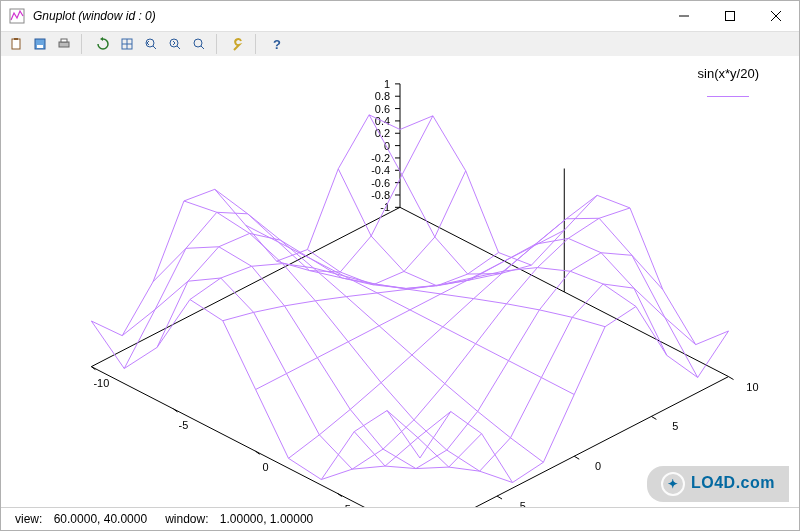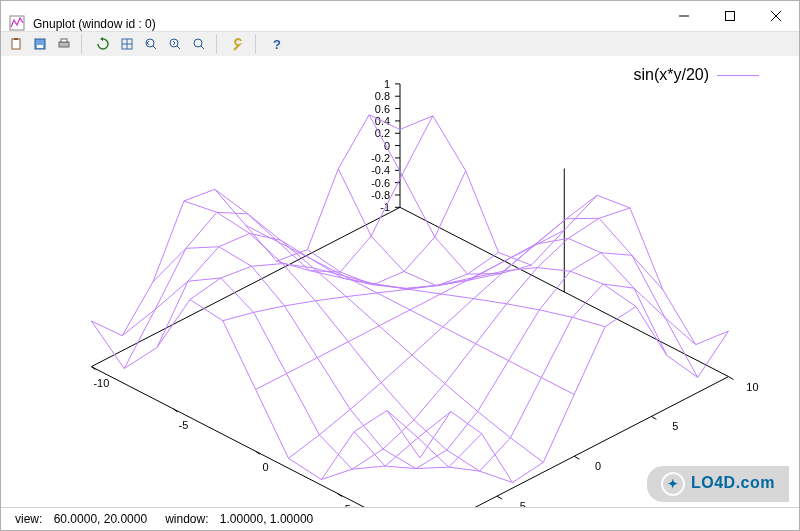--- a/index.html
+++ b/index.html
@@ -1,31 +1,31 @@
 <!DOCTYPE html>
 <html><head>
 <meta charset="utf-8">
 <style>
   html, body { margin:0; padding:0; font-family:"Segoe UI", Tahoma, sans-serif; font-size:12px; color:#000; background:#fff; }
   .window { width:800px; height:531px; position:relative; background:#fff; box-sizing:border-box; border:1px solid #b0b0b0; }
   
-  .titlebar { height:30px; display:flex; align-items:flex-end; background:#fff; border-bottom:1px solid #e0e0e0; }
+  .titlebar { height:30px; display:flex; align-items:center; background:#fff; border-bottom:1px solid #e0e0e0;font-style:italic; }
   .titlebar .icon { width:16px; height:16px; margin:0 8px; }
   .titlebar .title { flex:1; font-size:12px; }
   .titlebar .winbtns { display:flex; height:100%; }
   .titlebar .winbtn { width:46px; display:flex; align-items:center; justify-content:center; }
   .titlebar .winbtn svg { pointer-events:none; }
   
   .toolbar { height:24px; background:#f0f0f0; border-bottom:1px solid #d0d0d0; display:flex; align-items:center; padding:0 4px; gap:2px; }
   .toolbar .tbtn { width:20px; height:20px; display:flex; align-items:center; justify-content:center; border:1px solid transparent; }
   .toolbar .sep { width:6px; height:20px; border-left:1px solid #cfcfcf; margin:0 2px 0 4px; }
   
   .plotarea { position:absolute; left:0; right:0; top:55px; bottom:22px; background:#fff; }
   .plotarea svg { width:100%; height:100%; display:block; }
-  .legend { position:absolute; right:40px; top:10px; display:flex; align-items:center; gap:8px; font-size:16px; }
+  .legend { position:absolute; right:40px; top:10px; display:flex; align-items:center; gap:15px; font-size:13px;flex-direction:column; }
   .legend .swatch { width:42px; height:0; border-top:1px solid #c080ff; }
   
   .statusbar { position:absolute; left:0; right:0; bottom:0; height:22px; background:#fff; border-top:1px solid #d0d0d0; display:flex; align-items:center; padding:0 14px; font-size:12px; gap:4px; }
   
   .watermark { position:absolute; right:10px; bottom:28px; font-size:16px; font-weight:600; letter-spacing:.5px; color:#0369a1;
     background:rgba(140,140,140,.35); padding:6px 14px; border-radius:16px 0 0 16px; font-family:Arial,sans-serif; pointer-events:none; }
   .watermark-circle { display:inline-flex; width:20px; height:20px; border:2px solid rgba(255,255,255,.9); border-radius:50%; align-items:center; justify-content:center; margin-right:6px; font-size:12px; }
   .axis-label { font-size:11px; fill:#000; font-family:Arial,sans-serif; }
 </style>
 </head>
@@ -202,20 +202,20 @@
       </svg>
   </div>
 
   <div class="watermark">
     <span class="watermark-circle">✦</span><span>LO4D.com</span>
   </div>
 
   <div class="statusbar">
     <span>view:</span>
     <span>&nbsp;</span>
-    <span>60.0000, 20.0000</span>
+    <span>60.0000, 40.0000</span>
     <span>&nbsp;&nbsp;&nbsp;</span>
     <span>window:</span>
     <span>&nbsp;</span>
     <span>1.00000, 1.00000</span>
   </div>
 
 </div>
 
 </body></html>

